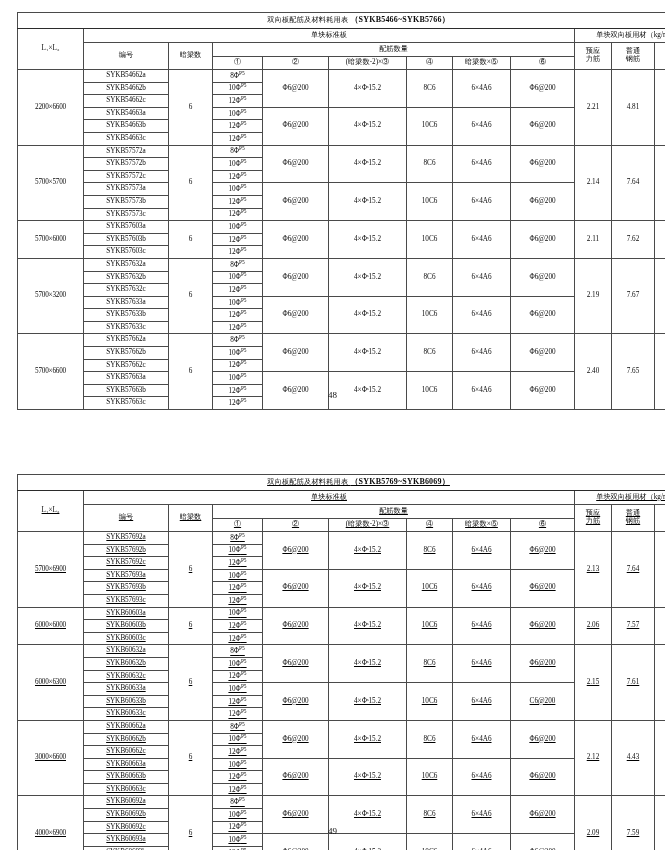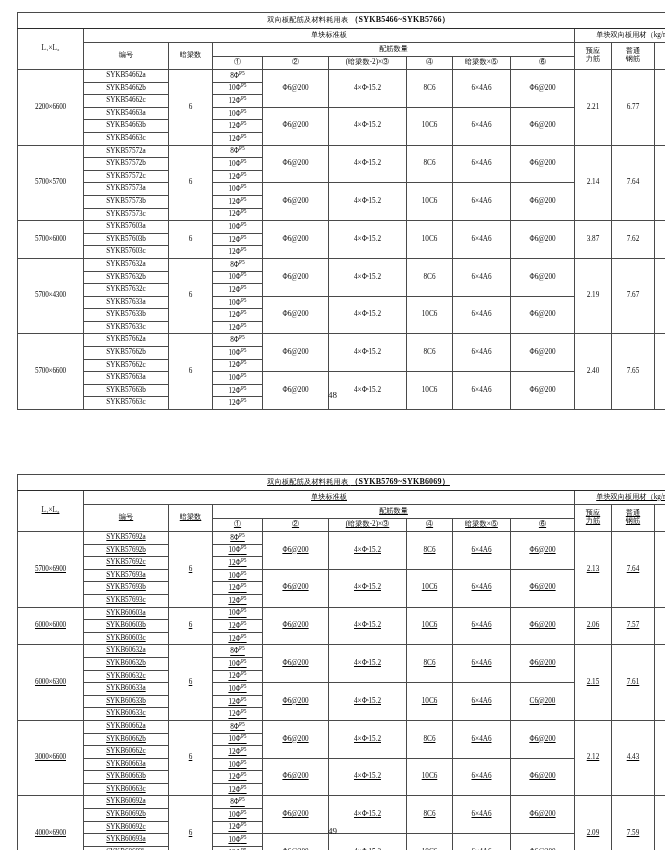--- a/index.html
+++ b/index.html
@@ -154,21 +154,21 @@
             <td class="size-cell thick-top" rowspan="6">2200×6600</td>
             <td class="code-cell thick-top">SYKB54662a</td>
             <td class="thick-top" rowspan="6">6</td>
             <td class="rebar1 thick-top">8Φ<sup class="p">P5</sup></td>
             <td class="unitline thick-top" rowspan="3">Φ6@200</td>
             <td class="unitline thick-top" rowspan="3">4×Φˢ15.2</td>
             <td class="unitline thick-top" rowspan="3">8C6</td>
             <td class="unitline thick-top" rowspan="3">6×4A6</td>
             <td class="unitline thick-top" rowspan="3">Φ6@200</td>
             <td class="thick-top" rowspan="6">2.21</td>
-            <td class="thick-top" rowspan="6">6.77</td>
+            <td class="thick-top" rowspan="6">4.81</td>
             <td class="thick-top" rowspan="6">262.98</td>
           </tr>
           <tr class="data-row">
             <td class="code-cell">SYKB54662b</td>
             <td class="rebar1">10Φ<sup class="p">P5</sup></td>
           </tr>
           <tr class="data-row">
             <td class="code-cell">SYKB54662c</td>
             <td class="rebar1">12Φ<sup class="p">P5</sup></td>
           </tr>
@@ -231,34 +231,34 @@
           <tr class="data-row">
             <td class="size-cell thick-top" rowspan="3">5700×6000</td>
             <td class="code-cell thick-top">SYKB57603a</td>
             <td class="thick-top" rowspan="3">6</td>
             <td class="rebar1 thick-top">10Φ<sup class="p">P5</sup></td>
             <td class="unitline thick-top" rowspan="3">Φ6@200</td>
             <td class="unitline thick-top" rowspan="3">4×Φˢ15.2</td>
             <td class="unitline thick-top" rowspan="3">10C6</td>
             <td class="unitline thick-top" rowspan="3">6×4A6</td>
             <td class="unitline thick-top" rowspan="3">Φ6@200</td>
-            <td class="thick-top" rowspan="3">3.87</td>
+            <td class="thick-top" rowspan="3">2.11</td>
             <td class="thick-top" rowspan="3">7.62</td>
             <td class="thick-top" rowspan="3">260.59</td>
           </tr>
           <tr class="data-row">
             <td class="code-cell">SYKB57603b</td>
             <td class="rebar1">12Φ<sup class="p">P5</sup></td>
           </tr>
           <tr class="data-row">
             <td class="code-cell">SYKB57603c</td>
             <td class="rebar1">12Φ<sup class="p">P5</sup></td>
           </tr>
           <tr class="data-row">
-            <td class="size-cell thick-top" rowspan="6">5700×4300</td>
+            <td class="size-cell thick-top" rowspan="6">5700×3200</td>
             <td class="code-cell thick-top">SYKB57632a</td>
             <td class="thick-top" rowspan="6">6</td>
             <td class="rebar1 thick-top">8Φ<sup class="p">P5</sup></td>
             <td class="unitline thick-top" rowspan="3">Φ6@200</td>
             <td class="unitline thick-top" rowspan="3">4×Φˢ15.2</td>
             <td class="unitline thick-top" rowspan="3">8C6</td>
             <td class="unitline thick-top" rowspan="3">6×4A6</td>
             <td class="unitline thick-top" rowspan="3">Φ6@200</td>
             <td class="thick-top" rowspan="6">2.19</td>
             <td class="thick-top" rowspan="6">7.67</td>

